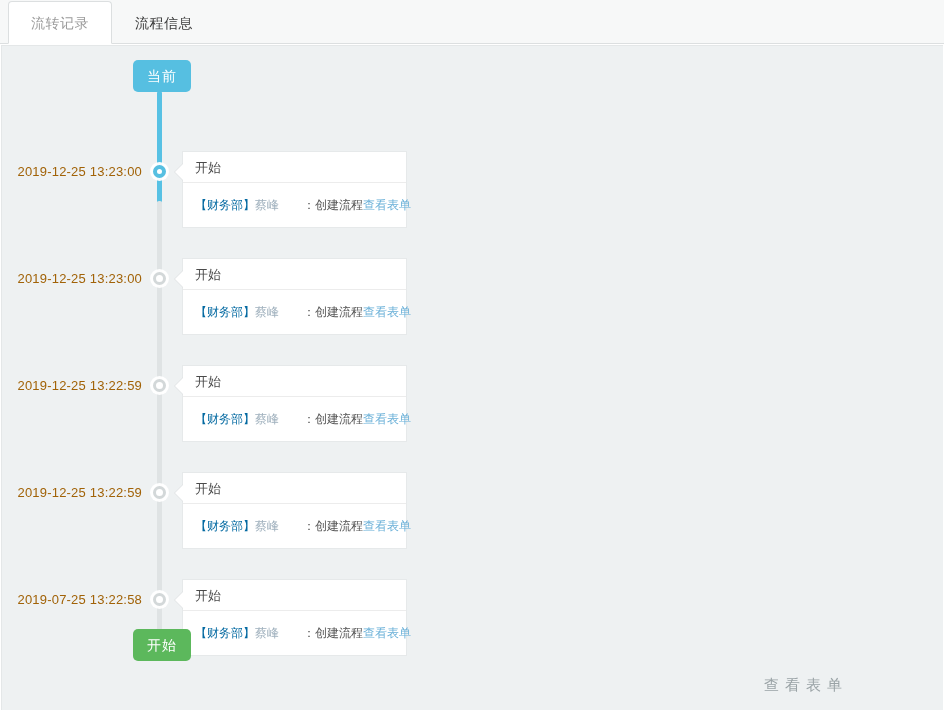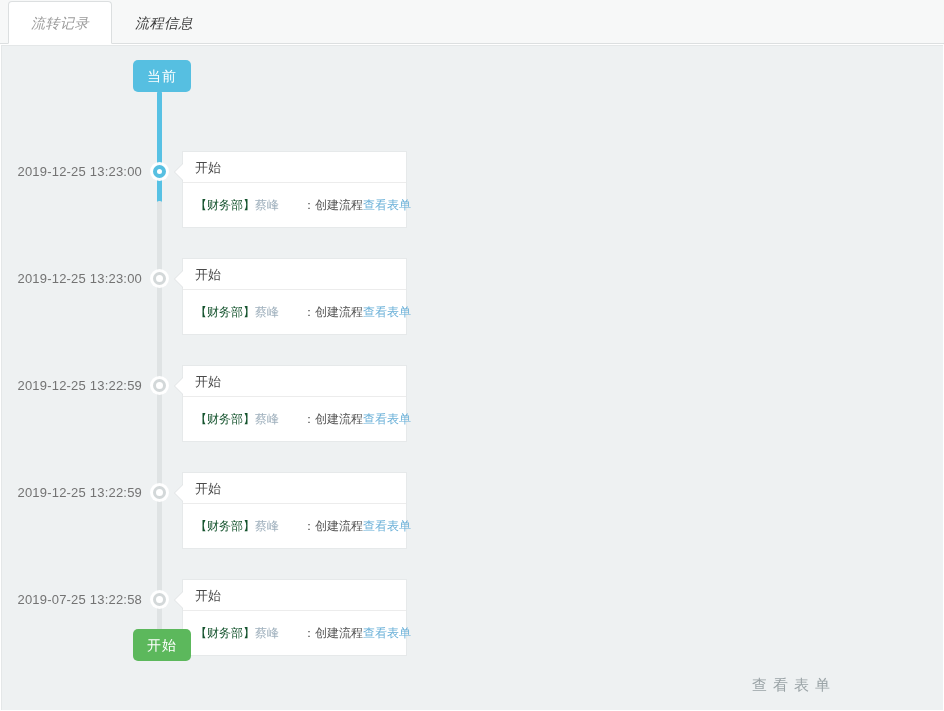--- a/index.html
+++ b/index.html
@@ -40,21 +40,20 @@
     line-height: 43px;
     padding: 0 22px;
     font-size: 14px;
     color: #3a3a3a;
     cursor: pointer;
     box-sizing: border-box;
     border: 1px solid transparent;
     border-bottom: none;
     background: transparent;
     letter-spacing: 0.5px;
-    font-style: italic;
   }
   .tab.active {
     background: #ffffff;
     border: 1px solid #dcdfe0;
     border-bottom: 1px solid #ffffff;
     border-top-left-radius: 4px;
     border-top-right-radius: 4px;
     color: #9b9b9b;
   }
 
@@ -71,20 +70,21 @@
     box-sizing: border-box;
     overflow: hidden;
   }
 
   
   .timeline {
     position: absolute;
     left: 0; top: 0;
     width: 848px;
     height: 665px;
+    padding-left: 12px;
   }
   
   .rail {
     position: absolute;
     left: 155px;
     width: 5px;
     border-radius: 2px;
   }
   .rail-active {
     top: 45px;
@@ -126,21 +126,21 @@
     position: absolute;
     left: 0;
     width: 942px;
   }
   .ts {
     position: absolute;
     left: 0;
     width: 140px;
     text-align: right;
     font-size: 13px;
-    color: #737373;
+    color: #a16207;
     letter-spacing: 0.2px;
     white-space: nowrap;
   }
   .node {
     position: absolute;
     left: 151px;
     width: 13px;
     height: 13px;
     border-radius: 50%;
     box-sizing: border-box;
@@ -190,21 +190,21 @@
   }
   .card-body {
     height: 44px;
     line-height: 44px;
     padding: 0 0 0 12px;
     font-size: 12px;
     white-space: nowrap;
     box-sizing: border-box;
   }
   .dept {
-    color: #14532d;
+    color: #0369a1;
   }
   .user {
     color: #9fb0bd;
   }
   .action {
     color: #555555;
     margin-left: 24px;
   }
   .link {
     color: #6ab0d8;

